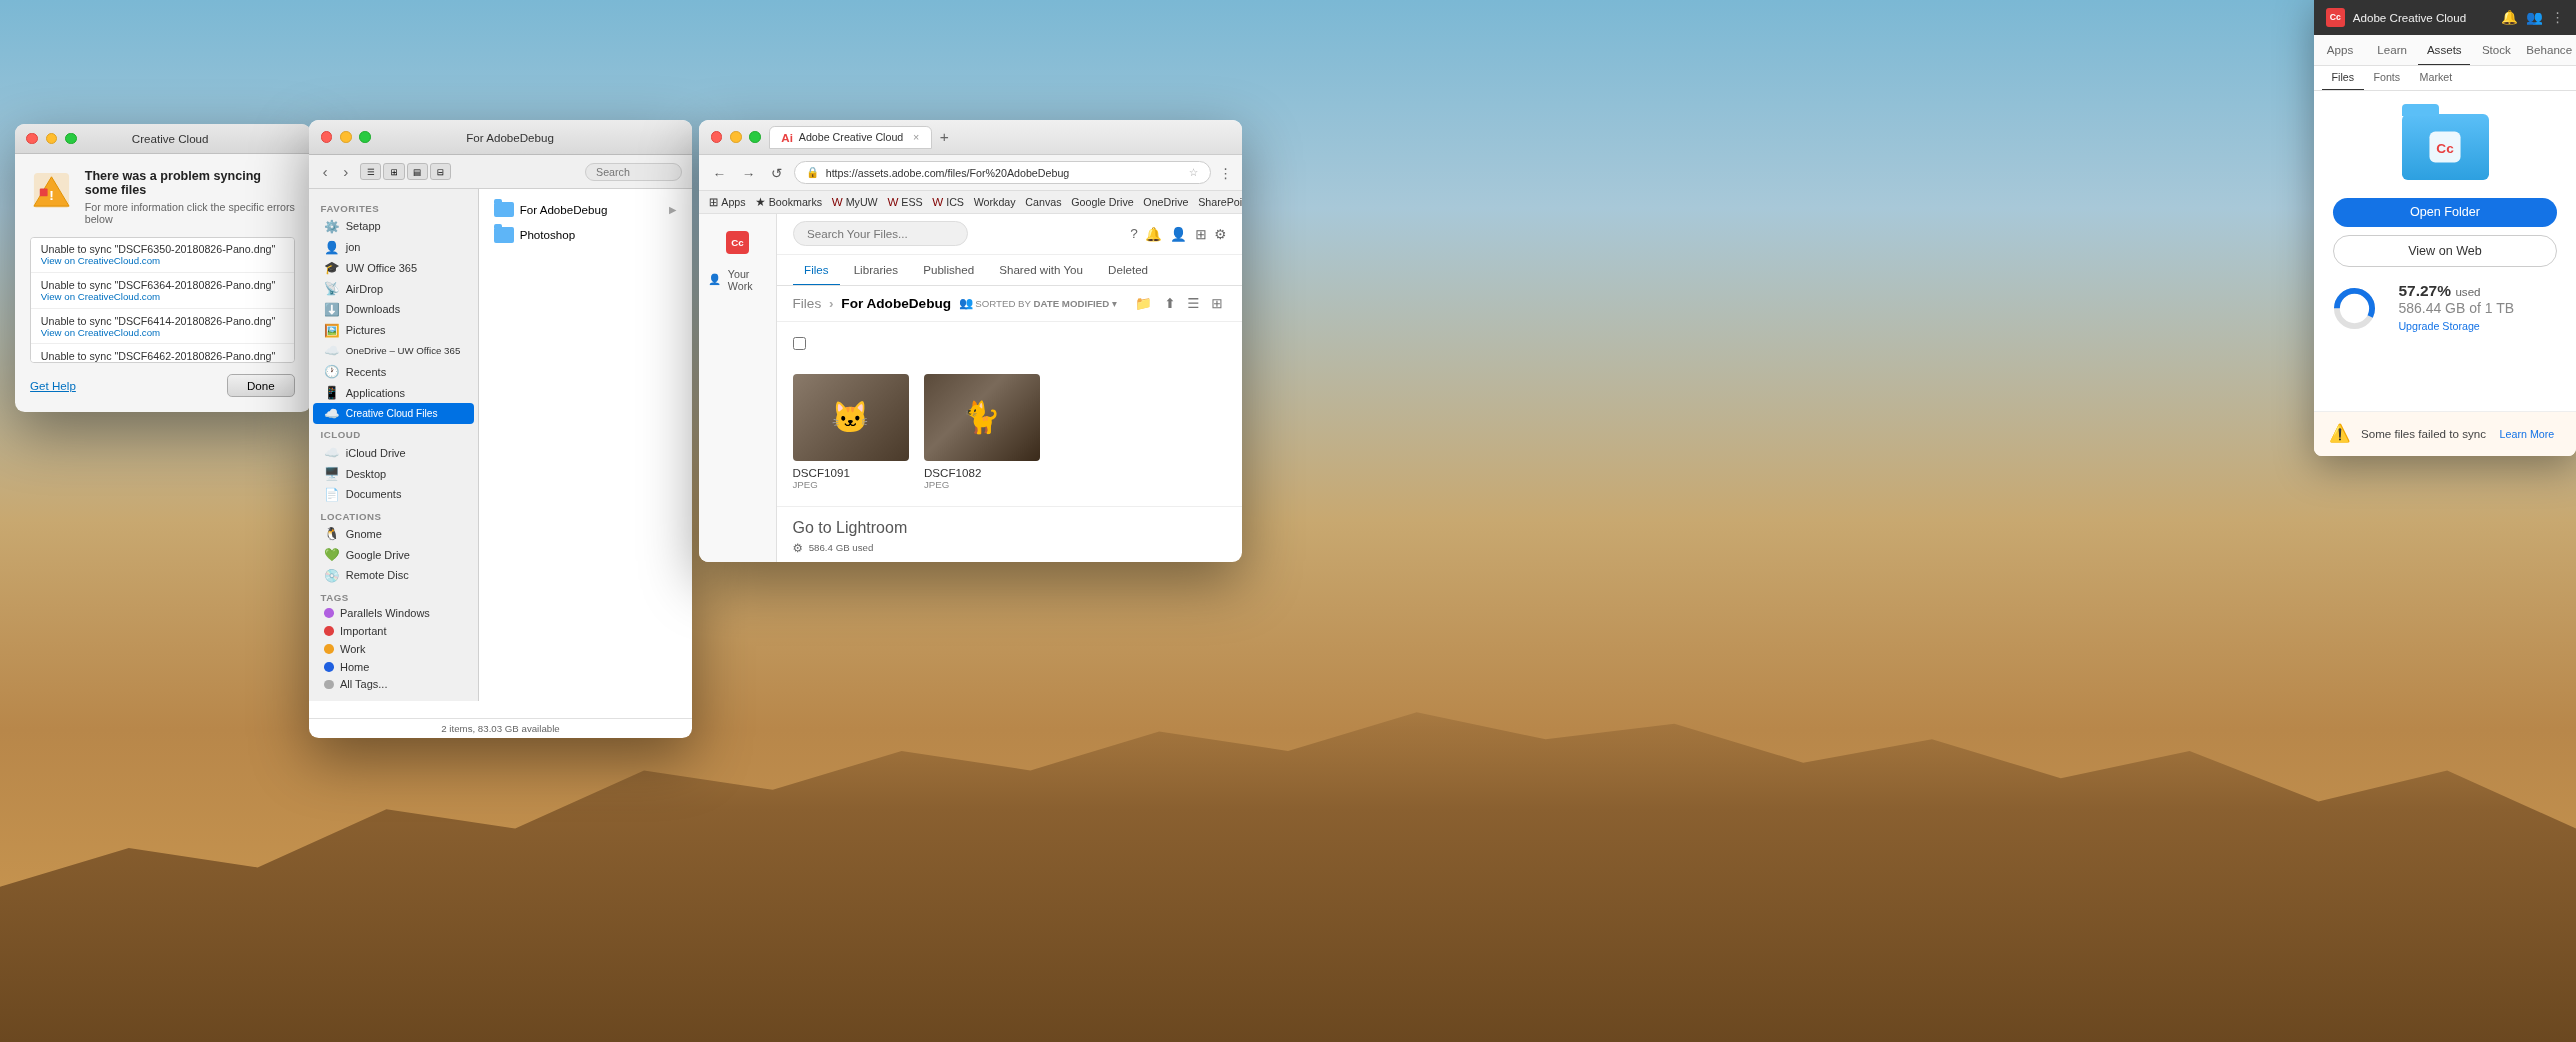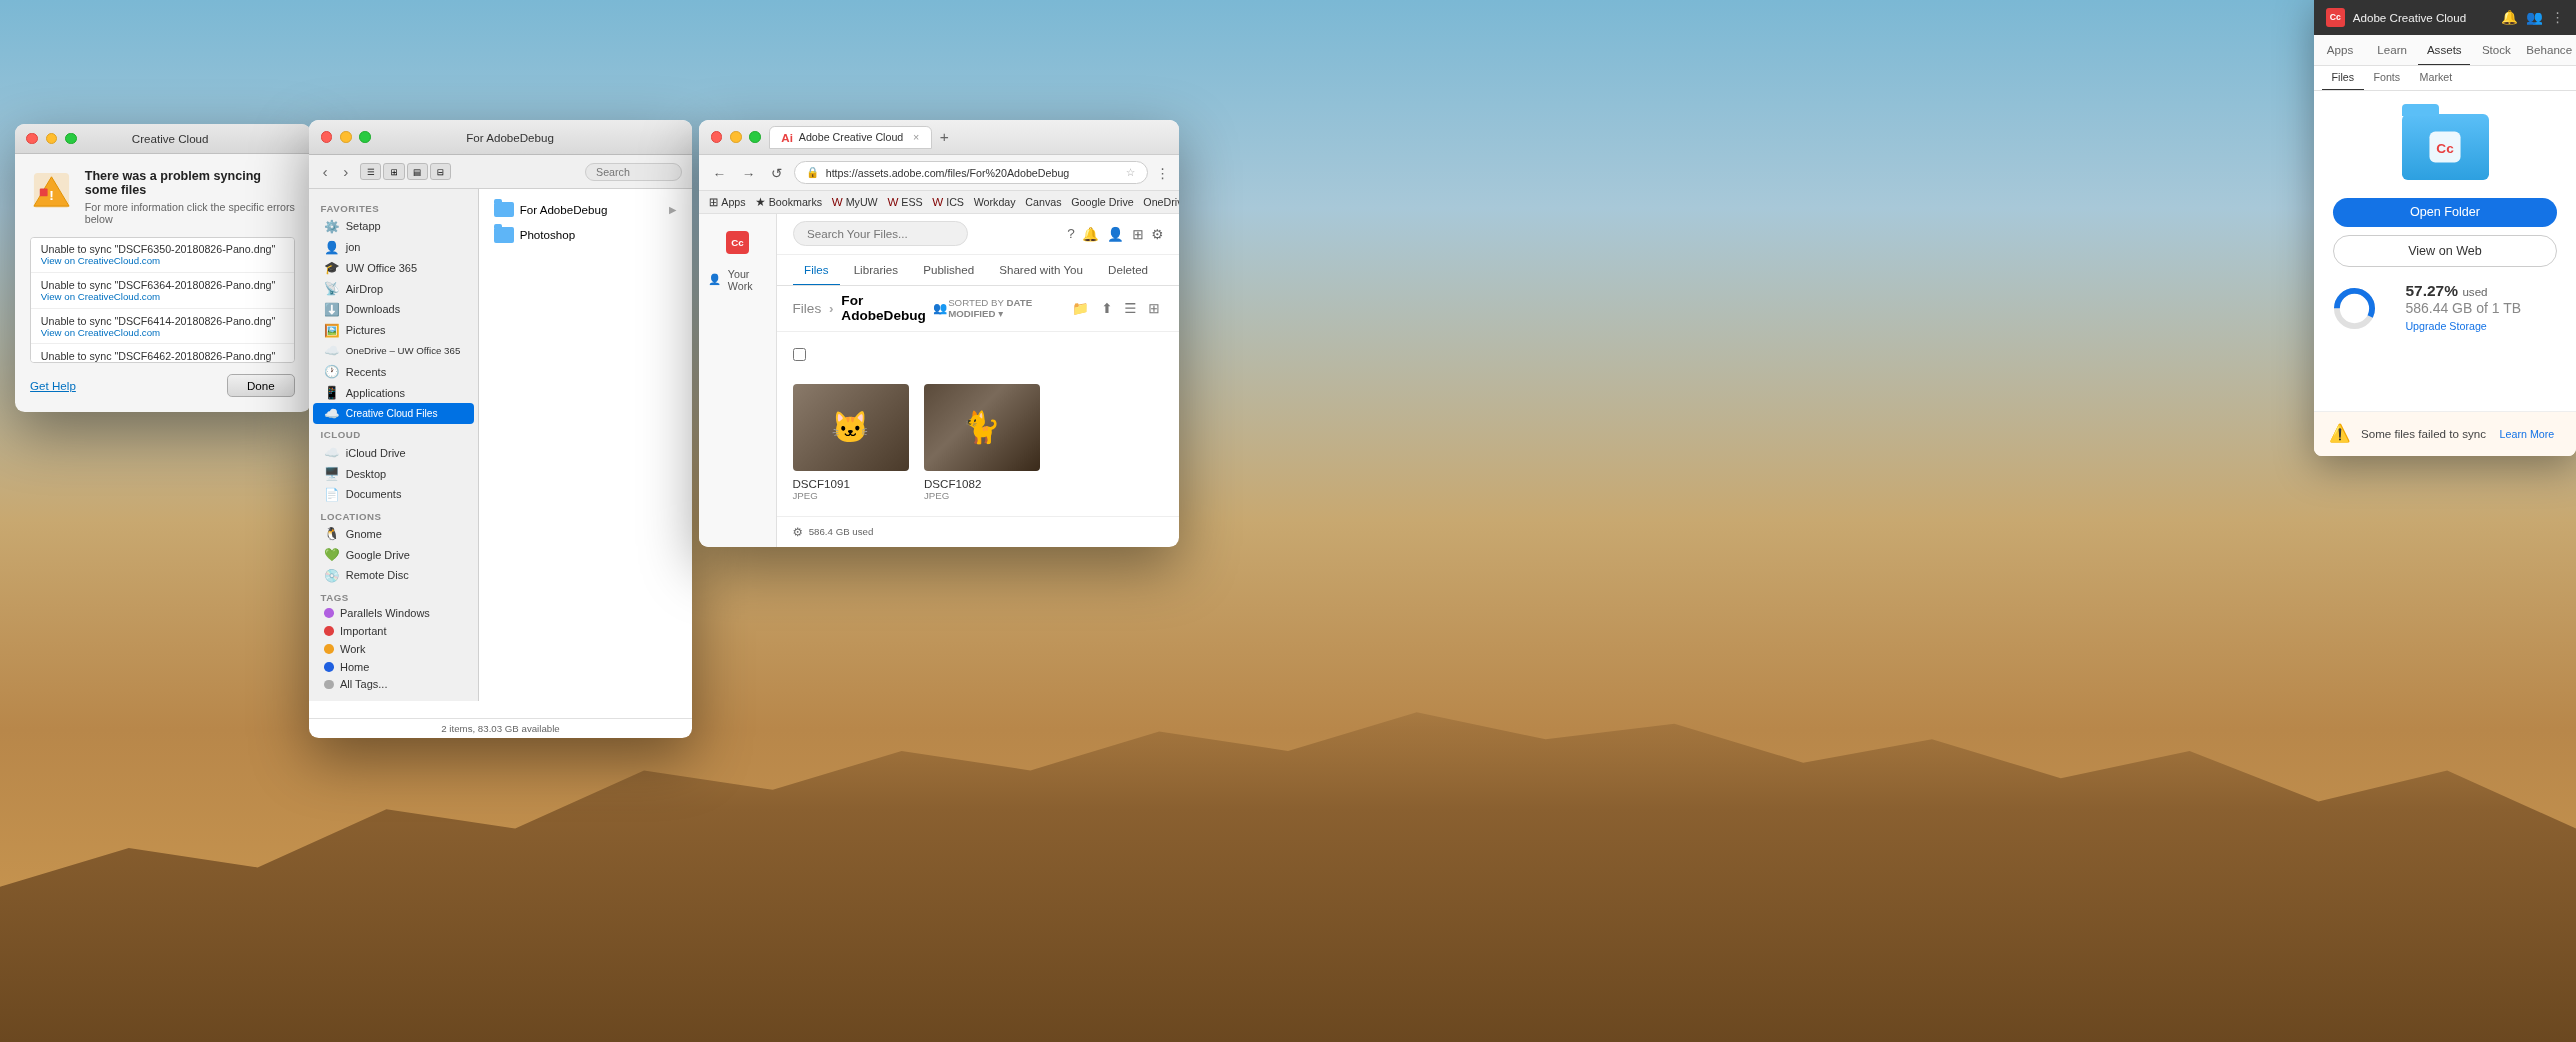--- a/index.html
+++ b/index.html
@@ -335,21 +335,21 @@
       color: #666;
       text-align: center;
       margin-top: 17px;
     }
 
     
     .window-browser {
       position: absolute;
       top: 120px;
       left: 699px;
-      width: 480px;
+      width: 543px;
       background: #fff;
       border-radius: 9.7px;
       box-shadow: 0 19.4px 58px rgba(0,0,0,0.4);
       overflow: hidden;
       display: flex;
       flex-direction: column;
     }
 
     .browser-titlebar {
       background: linear-gradient(180deg, #f0f0f0, #e0e0e0);
@@ -783,21 +783,21 @@
       padding: 7.8px;
       font-size: 12.6px;
       cursor: pointer;
       margin-bottom: 15.5px;
     }
 
     .cc-storage-section {
       width: 100%;
       display: flex;
       align-items: center;
-      gap: 29px;
+      gap: 22px;
       margin-bottom: 9px;
     }
 
     .cc-storage-donut {
       width: 43px;
       height: 43px;
       flex-shrink: 0;
     }
 
     .cc-storage-info {
@@ -1165,20 +1165,21 @@
         <div class="cc-file-card">
           <div class="cc-file-thumb cc-file-thumb-cat2">
             <div style="width:100%;height:100%;display:flex;align-items:center;justify-content:center;font-size:31px">🐈</div>
           </div>
           <div class="cc-file-name">DSCF1082</div>
           <div class="cc-file-type">JPEG</div>
         </div>
       </div>
 
       <div style="margin-top:auto;border-top:1px solid #eee;padding:7.8px 15.5px">
+        <div class="cc-app-link">Go to Lightroom</div>
         <div class="cc-storage-bar">
           <span class="cc-settings-icon">⚙</span>
           <span>586.4 GB used</span>
         </div>
       </div>
     </div>
   </div>
 </div>
 
 <div class="window-cc-panel">

